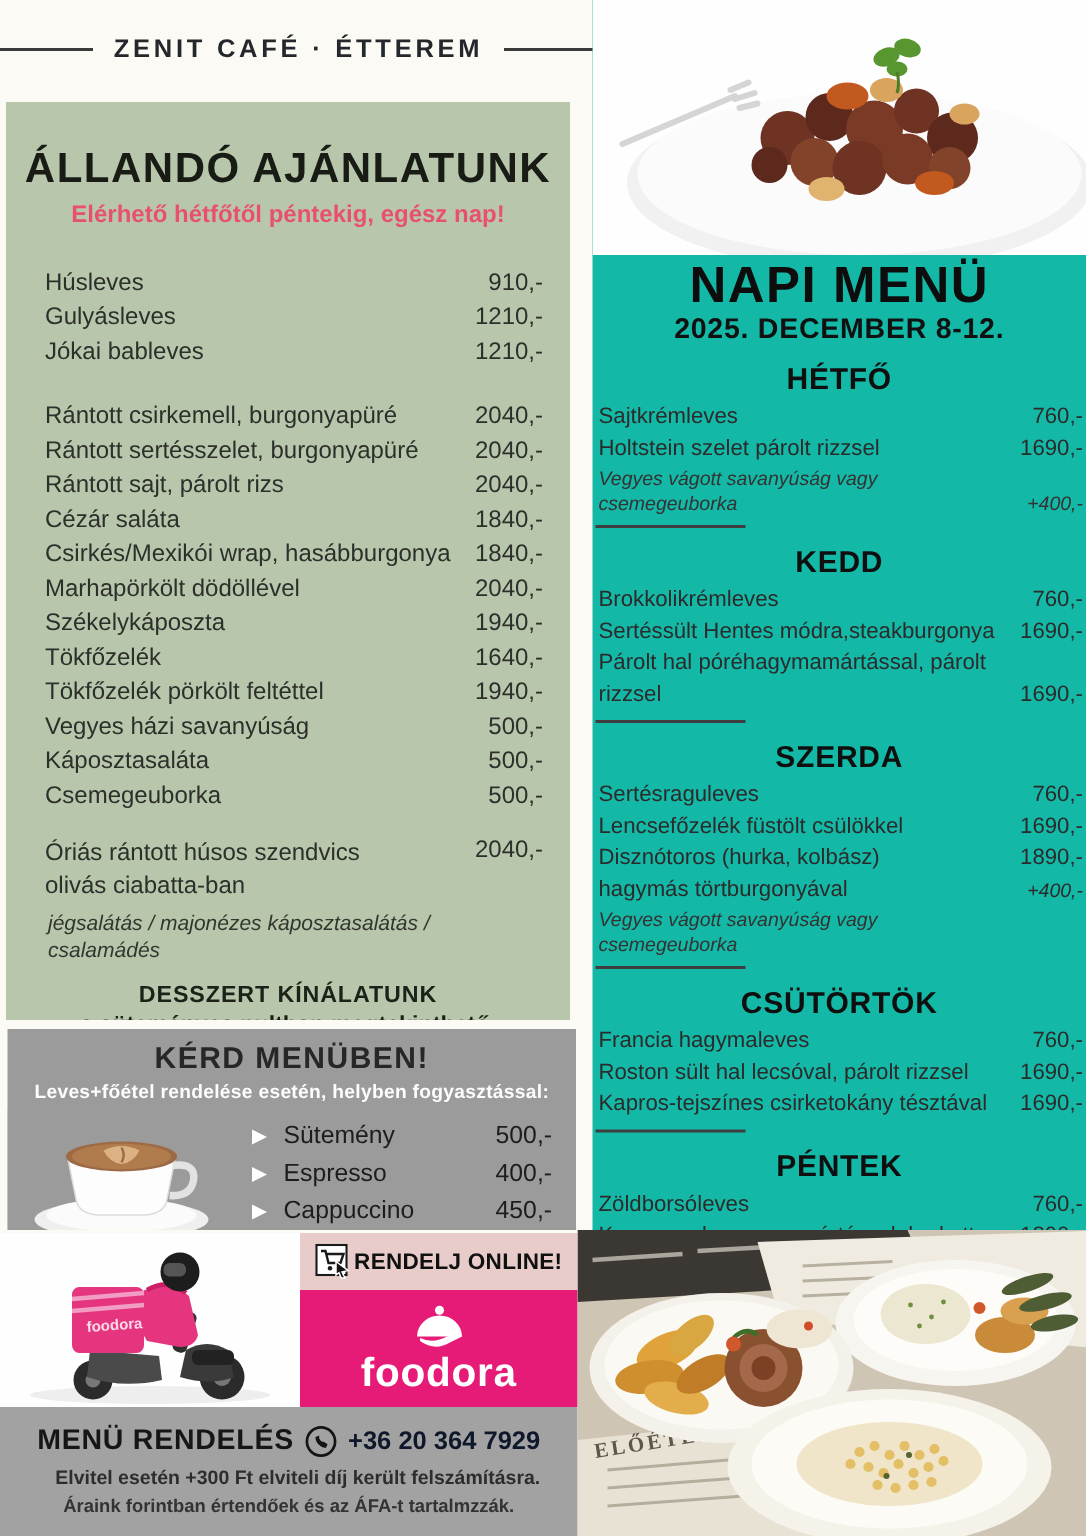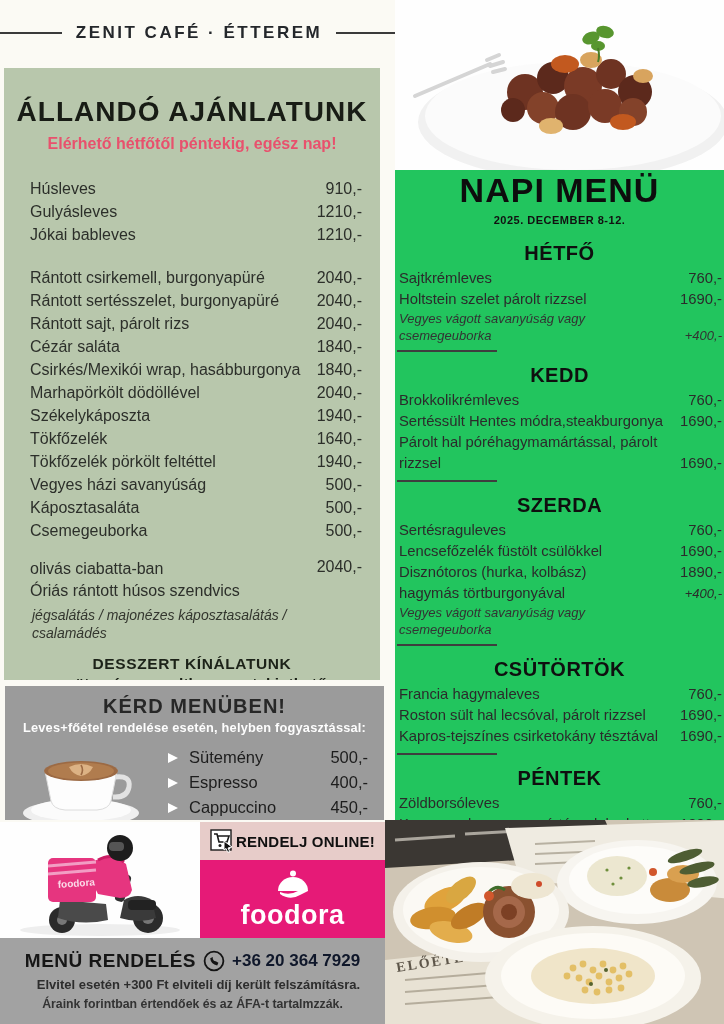--- a/index.html
+++ b/index.html
@@ -44,24 +44,24 @@
   .obrand{height:78px;background:#e61a77;display:flex;flex-direction:column;align-items:center;justify-content:center;color:#fff;}
   .obrand .word{font-weight:bold;font-size:27px;letter-spacing:.5px;line-height:28px;}
   
   .footer{position:absolute;left:0;top:938px;width:385px;height:86px;background:#a2a2a2;text-align:center;color:#242424;}
   .fline{margin-top:12px;display:flex;align-items:center;justify-content:center;gap:7px;}
   .fline .t1{font-weight:bold;font-size:19px;letter-spacing:.5px;color:#161616;}
   .fline .t2{font-weight:bold;font-size:17px;color:#0f172a;}
   .fnote1{margin-top:5px;font-weight:bold;font-size:13px;color:#2d2d2d;padding-left:12px;}
   .fnote2{margin-top:5px;font-weight:bold;font-size:12.3px;color:#333;}
   
-  .right{position:absolute;left:395px;top:0;width:329px;height:1024px;background:#22c55e;}
+  .right{position:absolute;left:395px;top:0;width:329px;height:1024px;background:#14b8a6;}
   .stewphoto{display:block;width:329px;height:170px;}
   .rtitle{text-align:center;font-weight:bold;font-size:34px;letter-spacing:1px;color:#0d0d0d;line-height:40px;}
-  .rdate{text-align:center;font-weight:bold;font-size:11px;letter-spacing:.5px;color:#111;line-height:20px;}
+  .rdate{text-align:center;font-weight:bold;font-size:19px;letter-spacing:.5px;color:#111;line-height:20px;}
   .dayh{margin-top:10px;text-align:center;font-weight:bold;font-size:20px;letter-spacing:.5px;color:#0f0f0f;line-height:26px;}
   .ritems{margin:2px 2px 0 4px;}
   .rrow{display:flex;align-items:flex-end;font-size:14.8px;line-height:21px;color:#2b2b2b;}
   .rrow .n{flex:1;padding-right:2px;}
   .rrow .p{white-space:nowrap;text-align:right;min-width:46px;}
   .rrow.it{font-style:italic;font-size:13px;line-height:17px;color:#333;}
   .rrow .p.small{font-style:italic;font-size:13px;}
   .rdiv{width:100px;border-top:2px solid #3e3e3e;margin:6px 0 4px 2px;}
   .platesphoto{position:absolute;left:385px;top:820px;width:339px;height:204px;}
 </style>
@@ -137,22 +137,22 @@
           <span class="n">Káposztasaláta</span>
           <span class="p">500,-</span>
         </div>
       <div class="grow">
           <span class="n">Csemegeuborka</span>
           <span class="p">500,-</span>
         </div>
     </div>
     <div class="sand">
       <div class="sn">
+        <div>Óriás rántott húsos szendvics</div>
         <div>olivás ciabatta-ban</div>
-        <div>Óriás rántott húsos szendvics</div>
       </div>
       <div class="p">2040,-</div>
     </div>
     <div class="snote">
       <div>jégsalátás / majonézes káposztasalátás /</div>
       <div>csalamádés</div>
     </div>
     <div class="dessert">
       <div class="d1">DESSZERT KÍNÁLATUNK</div>
       <div class="d2">a süteményes pultban megtekinthető.</div>

